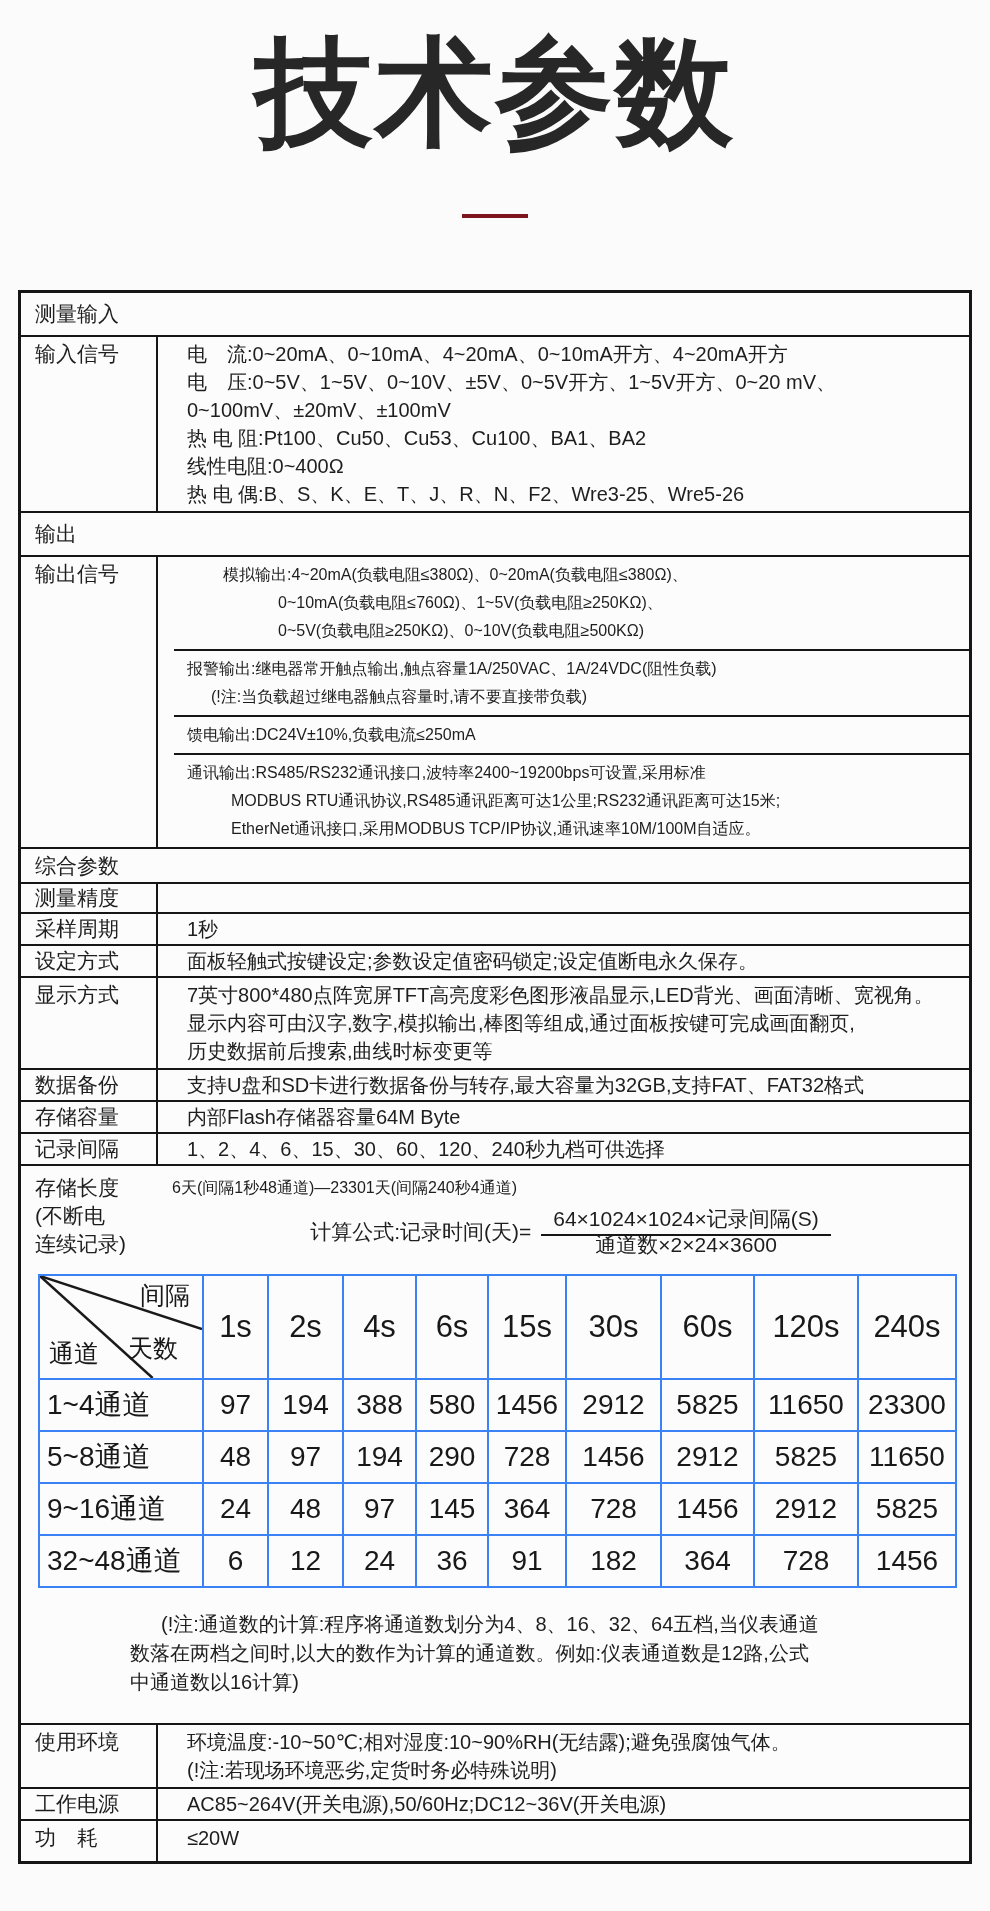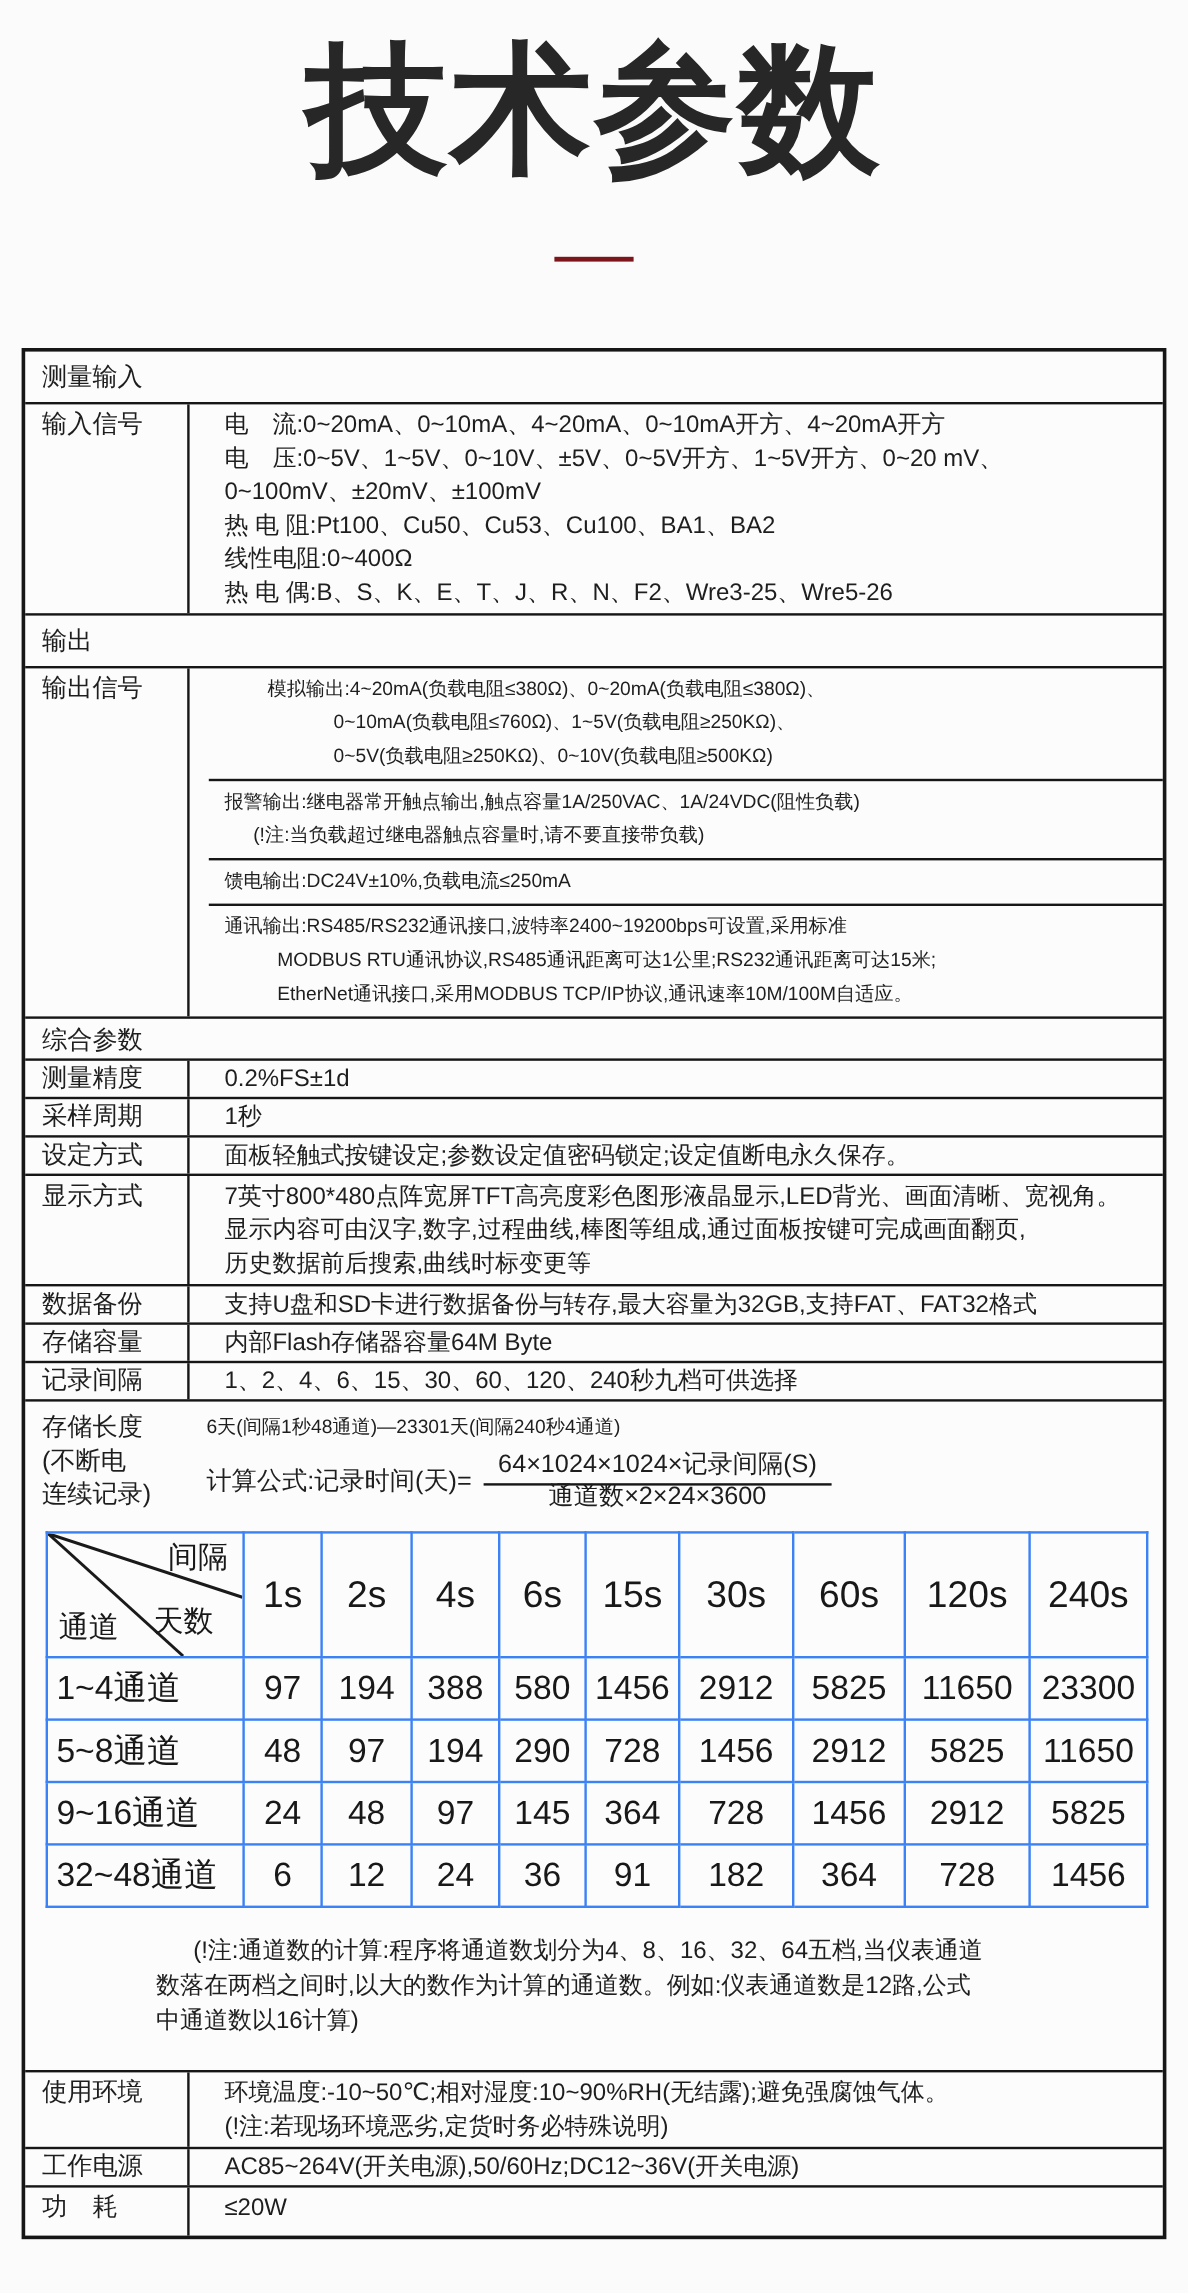--- a/index.html
+++ b/index.html
@@ -25,21 +25,21 @@
   .sub{padding:4px 0 4px 13px;border-top:2px solid #161616;}
   .sub:first-child{border-top:none;margin-left:36px;}
   .ind55{padding-left:55px;}
   .ind44{padding-left:44px;}
   .ind24{padding-left:24px;}
   
   .storage{display:block;border-bottom:2px solid #161616;padding-top:8px;}
   .storage-top{display:flex;}
   .storage-lab{width:137px;flex:none;padding-left:14px;font-size:21px;}
   .storage-main{flex:1;min-width:0;}
-  .formula{display:flex;align-items:center;margin-top:4px;font-size:21px;}
+  .formula{display:flex;align-items:center;margin-top:4px;font-size:21px;justify-content:center;}
   .frac{display:inline-block;text-align:center;margin-left:10px;font-size:21px;}
   .frac .num{padding:0 12px 4px;border-bottom:2px solid #161616;line-height:26px;white-space:nowrap;}
   .frac .den{padding-top:4px;line-height:26px;white-space:nowrap;}
   
   table.days{border-collapse:collapse;table-layout:fixed;margin:16px 0 0 17px;
              width:917px;font-size:28px;color:#181818;}
   .days th,.days td{border:2px solid #3b82f6;text-align:center;height:50px;padding:0;
                     font-weight:400;overflow:hidden;}
   .days thead th{height:102px;font-size:31px;}
   .days td.chan{text-align:left;padding-left:7px;white-space:nowrap;font-size:28px;}
@@ -102,41 +102,38 @@
         </div>
       </div>
     </div>
 
     <div class="sec small">
       <span>综合参数</span>
     </div>
 
     <div class="row">
       <div class="lab mid">测量精度</div>
-      <div class="val mid">
-        <span class="line">0.2%FS±1d</span>
-      </div>
     </div>
     <div class="row">
       <div class="lab mid">采样周期</div>
       <div class="val mid">
         <span class="line">1秒</span>
       </div>
     </div>
     <div class="row">
       <div class="lab mid">设定方式</div>
       <div class="val mid">
         <span class="line">面板轻触式按键设定;参数设定值密码锁定;设定值断电永久保存。</span>
       </div>
     </div>
     <div class="row">
       <div class="lab">显示方式</div>
       <div class="val">
         <div class="line">7英寸800*480点阵宽屏TFT高亮度彩色图形液晶显示,LED背光、画面清晰、宽视角。</div>
-        <div class="line">显示内容可由汉字,数字,过程曲线,棒图等组成,通过面板按键可完成画面翻页,</div>
+        <div class="line">显示内容可由汉字,数字,模拟输出,棒图等组成,通过面板按键可完成画面翻页,</div>
         <div class="line">历史数据前后搜索,曲线时标变更等</div>
       </div>
     </div>
     <div class="row">
       <div class="lab mid">数据备份</div>
       <div class="val mid">
         <span class="line">支持U盘和SD卡进行数据备份与转存,最大容量为32GB,支持FAT、FAT32格式</span>
       </div>
     </div>
     <div class="row">

